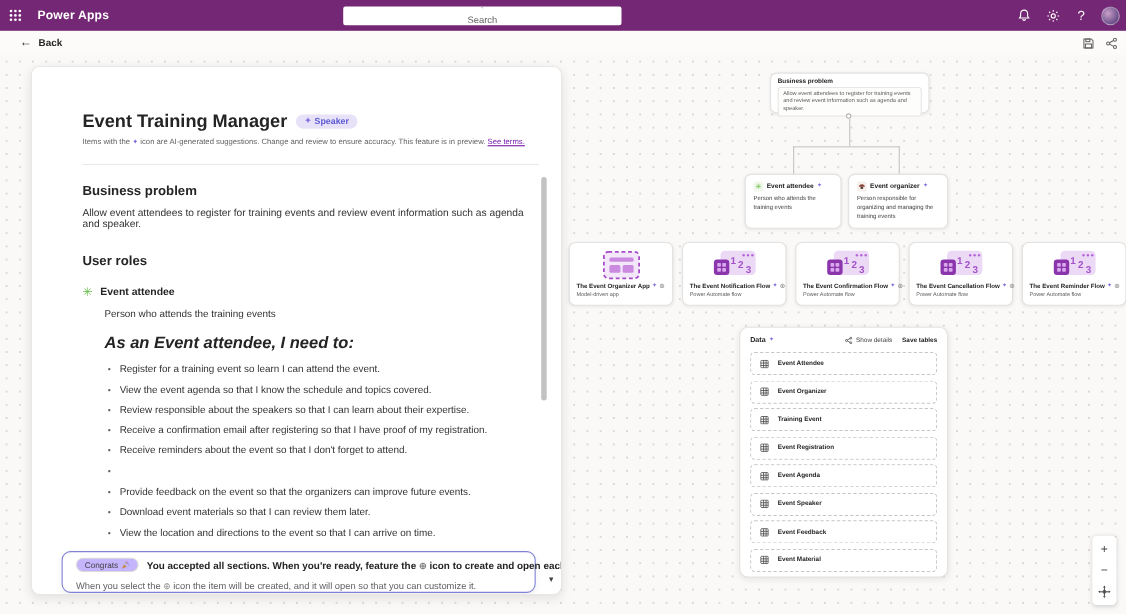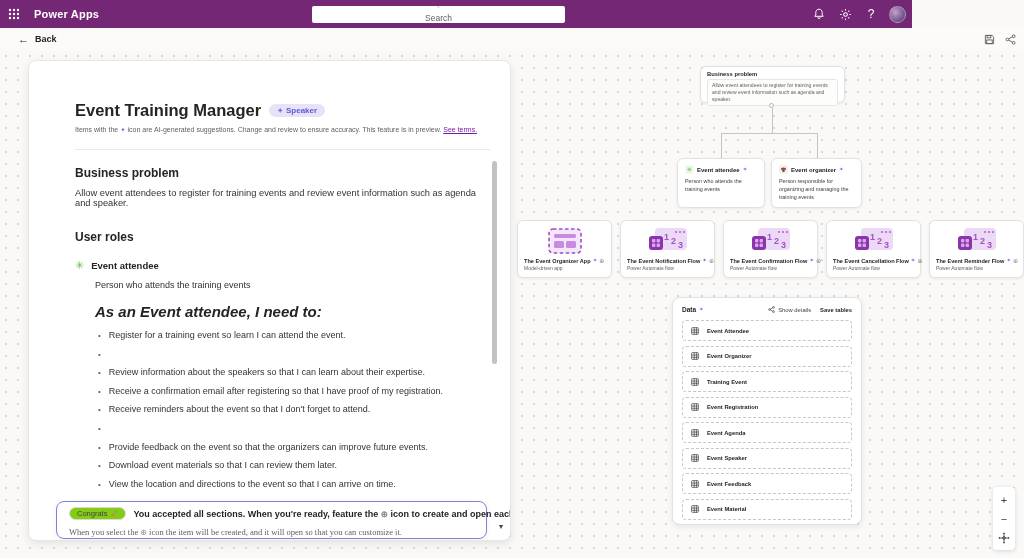--- a/index.html
+++ b/index.html
@@ -1,20 +1,20 @@
 <!DOCTYPE html>
 <html><head>
 <meta charset="utf-8">
 <style>
   * { margin:0; padding:0; box-sizing:border-box; }
   html,body { width:1024px; height:558px; overflow:hidden;
     font-family:"Liberation Sans", sans-serif; background:#faf9f8; color:#242424; }
 
   
-  .app-header { position:absolute; left:0; top:0; width:912px; height:28px;
+  .app-header { position:absolute; left:0; top:0; width:1024px; height:28px;
     background:#742774; display:flex; align-items:center; z-index:30; }
   .waffle { width:28px; height:28px; display:flex; align-items:center; justify-content:center; cursor:pointer; }
   .app-title { color:#fff; font-size:11px; font-weight:700; margin-left:6px; letter-spacing:.2px; }
   .search-box { position:absolute; left:312px; top:6px; width:253px; height:17px; background:#fff;
     border-radius:2px; display:flex; align-items:center; padding:0 6px; gap:5px;flex-direction:column; }
   .search-box span { font-size:8.5px; color:#616161; }
   .hdr-right { position:absolute; right:6px; top:0; height:28px; display:flex; align-items:center; gap:10px; }
   .hdr-icon { width:16px; height:16px; display:flex; align-items:center; justify-content:center; cursor:pointer; }
   .help-glyph { color:#fff; font-size:12px; font-weight:400; }
   .avatar { width:17px; height:17px; border-radius:50%;
@@ -107,25 +107,25 @@
   .li-marker { color:#616161; font-size:8px; line-height:1.4; }
 
   .panel-scroll-thumb { position:absolute; right:13px; top:100px; width:5px; height:203px;
     background:#c4c2c0; border-radius:3px; cursor:pointer; }
   .scroll-chevron { position:absolute; right:7px; top:461px; font-size:8px; color:#424242; cursor:pointer; }
 
   
   .congrats-banner { position:absolute; left:27px; top:440px; width:431px; height:38px; background:#fff;
     border:1.6px solid #8082d6; border-radius:8px; padding:5px 12px 0 12px; box-shadow:0 2px 6px rgba(0,0,0,.06); }
   .congrats-line1 { display:flex; align-items:center; gap:7px; }
-  .congrats-pill { display:flex; align-items:flex-end; gap:3px; background:#84cc16; border:1px solid #dcdad8;
+  .congrats-pill { display:flex; align-items:flex-end; gap:3px; background:#c4b5fd; border:1px solid #dcdad8;
     border-radius:8px; font-size:7.5px; color:#424242; padding:1px 7px; white-space:nowrap; }
   .congrats-bold { font-size:9px; font-weight:700; white-space:nowrap; }
   .congrats-bold .create-glyph { font-size:8.5px; }
-  .congrats-line2 { font-size:8.5px; color:#616161; margin-top:7px;font-family:Liberation Serif, serif; }
+  .congrats-line2 { font-size:8.5px; color:#616161; margin-top:7px; }
   .congrats-line2 .create-glyph { font-size:8px; }
 
   svg { display:block; }
 </style>
 </head>
 <body>
 
 <div class="app-header">
   <div class="waffle">
     <svg width="12" height="12" viewBox="0 0 12 12">
@@ -512,24 +512,25 @@
     </div>
     <div class="role-block-desc">Person who attends the training events</div>
     <div class="needs-intro">As an Event attendee, I need to:</div>
     <ul class="needs-list">
       <li>
           <span class="li-marker">•</span>
           <span>Register for a training event so learn I can attend the event.</span>
         </li>
       <li>
           <span class="li-marker">•</span>
-        </li>
-      <li>
-          <span class="li-marker">•</span>
-          <span>Review information about the speakers so that I can learn about their expertise.</span>
+          <span>View the event agenda so that I know the schedule and topics covered.</span>
+        </li>
+      <li>
+          <span class="li-marker">•</span>
+          <span>Review responsible about the speakers so that I can learn about their expertise.</span>
         </li>
       <li>
           <span class="li-marker">•</span>
           <span>Receive a confirmation email after registering so that I have proof of my registration.</span>
         </li>
       <li>
           <span class="li-marker">•</span>
           <span>Receive reminders about the event so that I don't forget to attend.</span>
         </li>
       <li>

